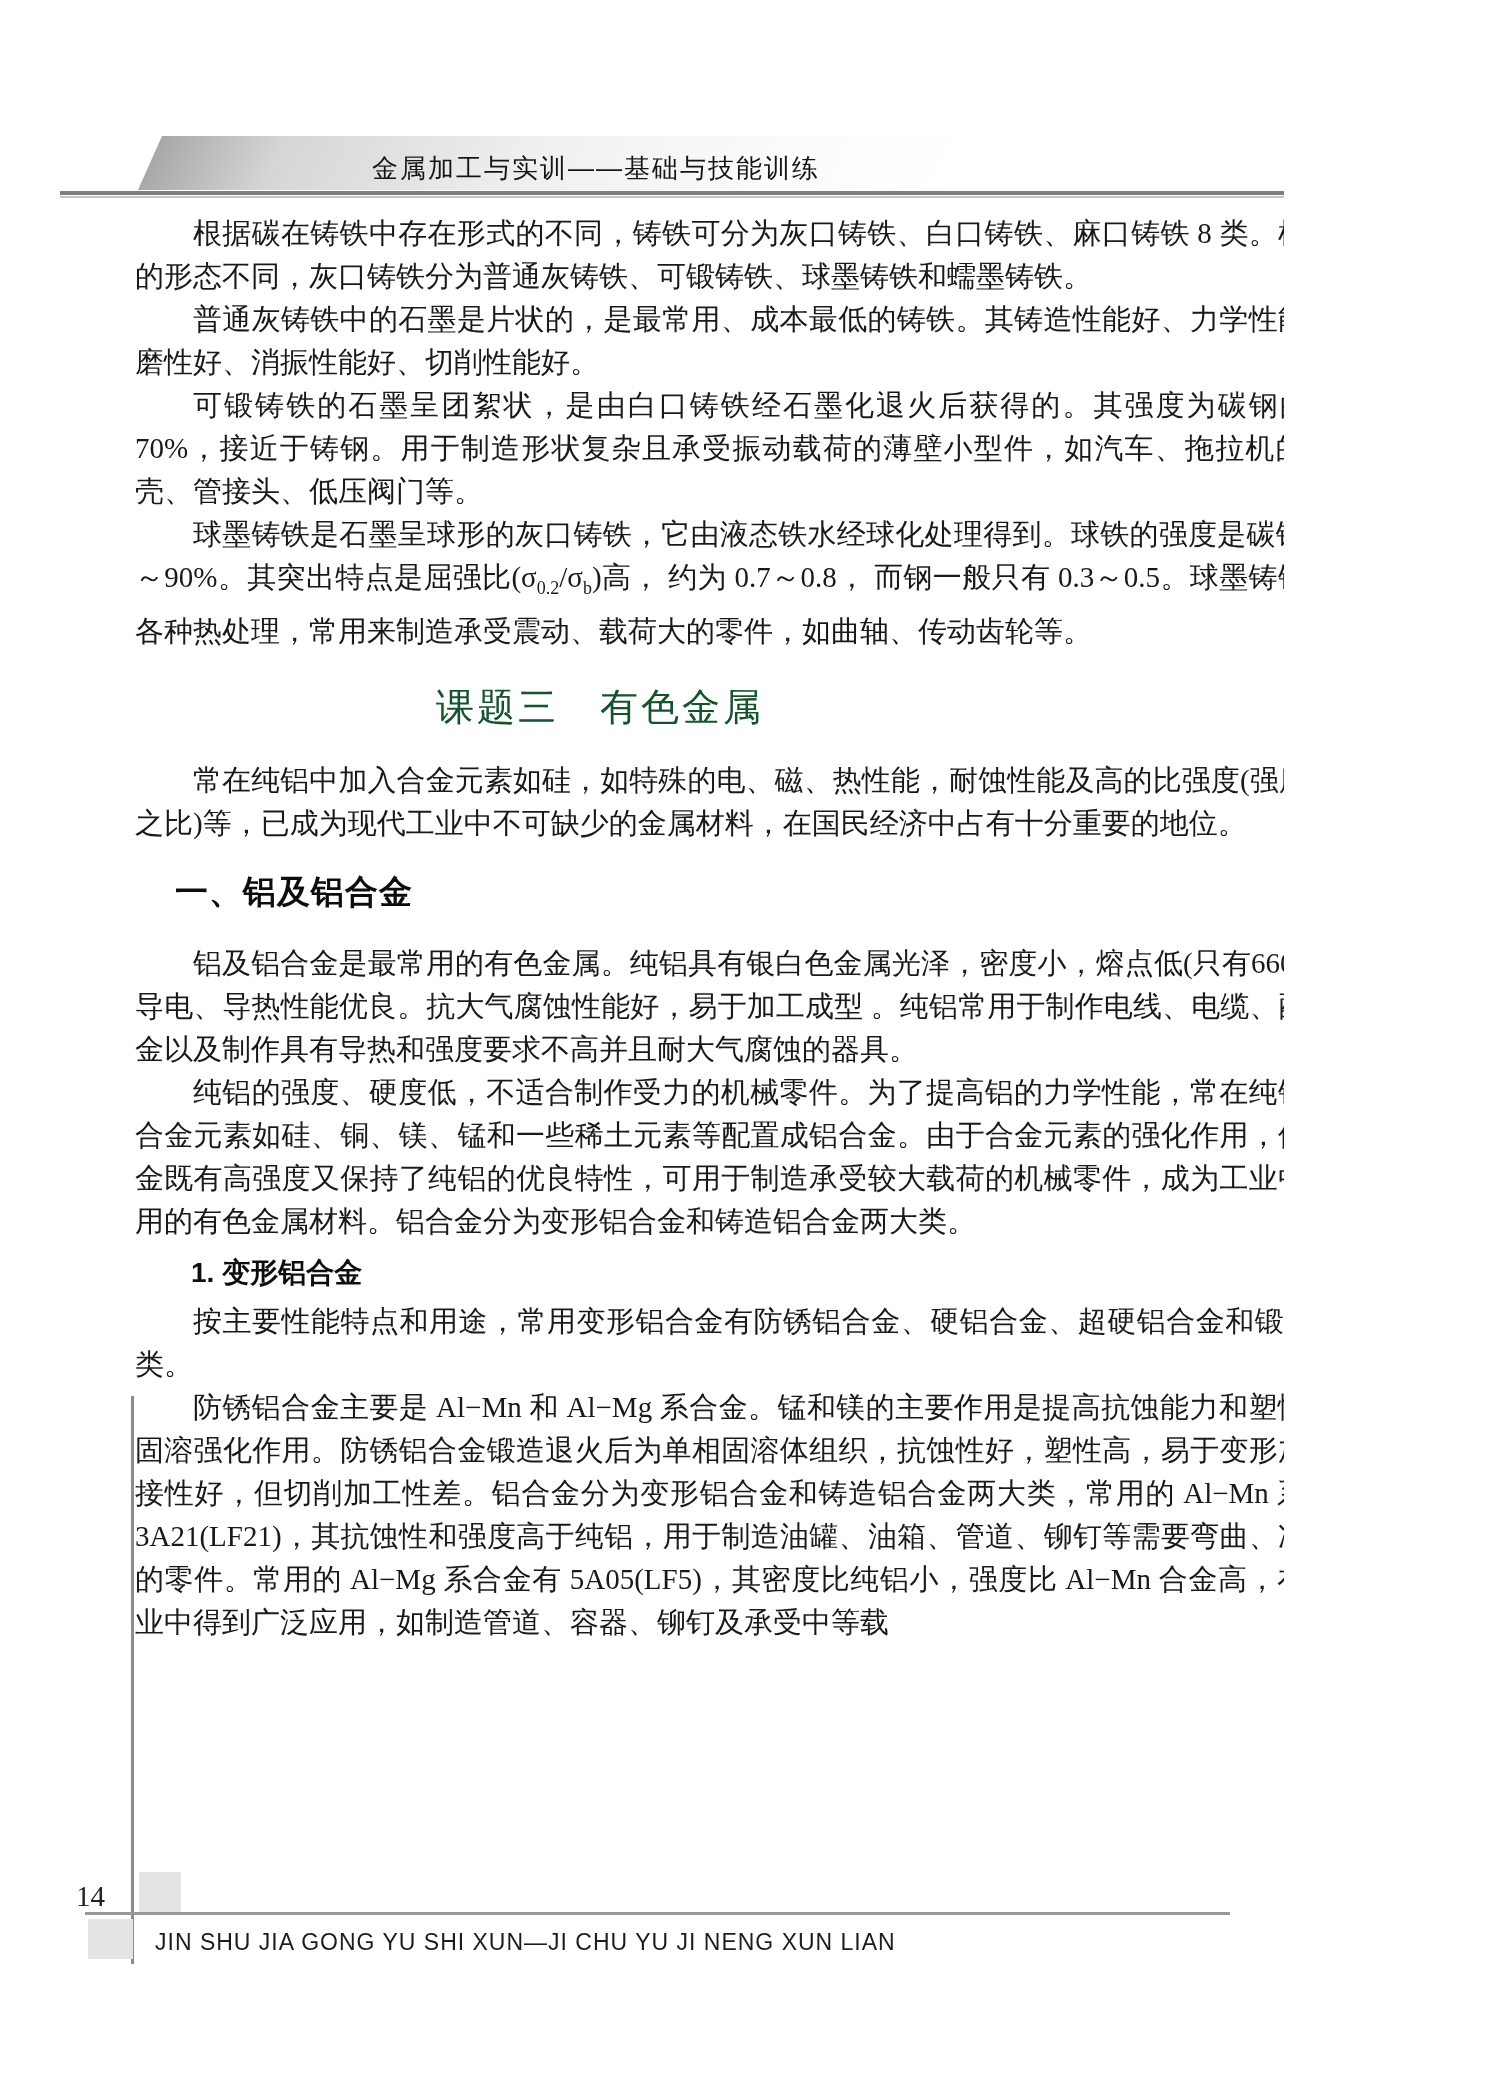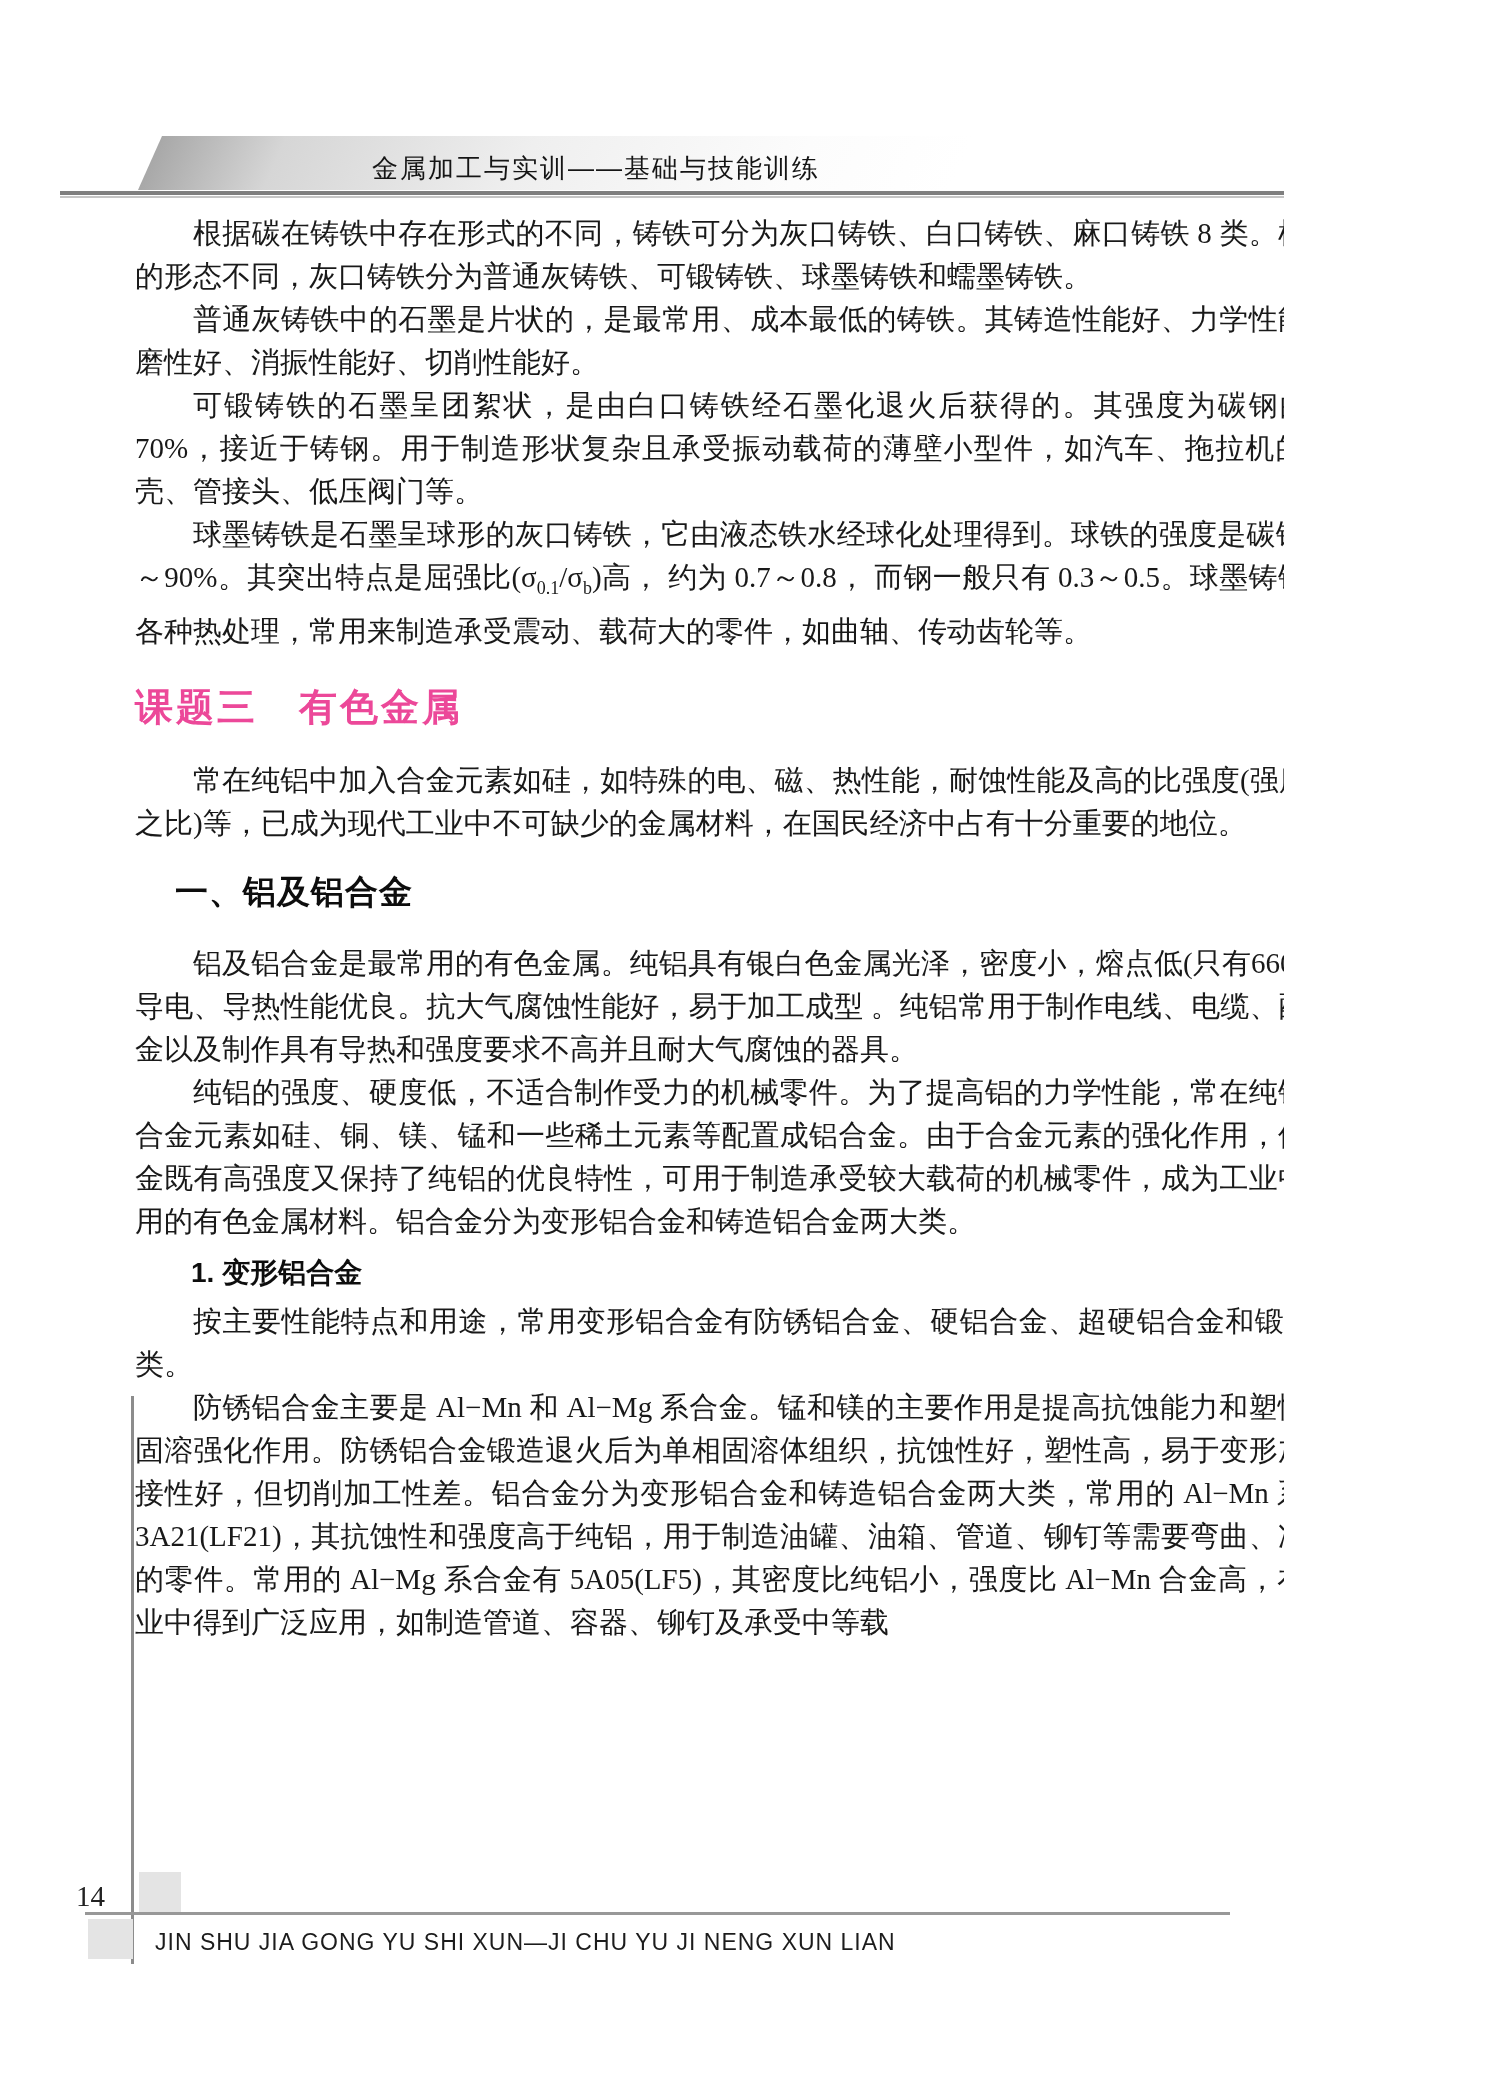--- a/index.html
+++ b/index.html
@@ -68,26 +68,27 @@
     line-height: 43px;
     text-align: justify;
     color: #191919;
   }
   .para {
     margin: 0;
     text-indent: 2em;
   }
   .heading-1 {
     font-family: "Liberation Sans", "DejaVu Sans", sans-serif;
-    font-weight: bold;
+    font-weight: normal;
     font-size: 38px;
     line-height: 48px;
+    text-align: center;
     letter-spacing: 3px;
     margin: 30px 330px 28px 0;
-    color: #ec4899;
+    color: #14532d;
   }
   .heading-2 {
     font-family: Liberation Sans, sans-serif;
     font-weight: bold;
     font-size: 33px;
     line-height: 41px;
     margin: 26px 0 30px 40px;
     letter-spacing: 1px;
     color: #0d0d0d;
   }
@@ -173,21 +174,21 @@
   <header>
     <div class="hdr-bar"></div>
     <div class="hdr-title">金属加工与实训——基础与技能训练</div>
     <div class="hdr-rule"></div>
   </header>
 
   <main class="content">
       <div class="para">根据碳在铸铁中存在形式的不同，铸铁可分为灰口铸铁、白口铸铁、麻口铸铁 8 类。根据石墨的形态不同，灰口铸铁分为普通灰铸铁、可锻铸铁、球墨铸铁和蠕墨铸铁。</div>
       <div class="para">普通灰铸铁中的石墨是片状的，是最常用、成本最低的铸铁。其铸造性能好、力学性能低、耐磨性好、消振性能好、切削性能好。</div>
       <div class="para">可锻铸铁的石墨呈团絮状，是由白口铸铁经石墨化退火后获得的。其强度为碳钢的40%～70%，接近于铸钢。用于制造形状复杂且承受振动载荷的薄壁小型件，如汽车、拖拉机的前后轮壳、管接头、低压阀门等。</div>
-      <div class="para">球墨铸铁是石墨呈球形的灰口铸铁，它由液态铁水经球化处理得到。球铁的强度是碳钢的 70%～90%。其突出特点是屈强比(σ<sub>0.1</sub>/σ<sub>b</sub>)高， 约为 0.7～0.8， 而钢一般只有 0.3～0.5。球墨铸铁可进行各种热处理，常用来制造承受震动、载荷大的零件，如曲轴、传动齿轮等。</div>
+      <div class="para">球墨铸铁是石墨呈球形的灰口铸铁，它由液态铁水经球化处理得到。球铁的强度是碳钢的 70%～90%。其突出特点是屈强比(σ<sub>0.2</sub>/σ<sub>b</sub>)高， 约为 0.7～0.8， 而钢一般只有 0.3～0.5。球墨铸铁可进行各种热处理，常用来制造承受震动、载荷大的零件，如曲轴、传动齿轮等。</div>
       <div class="heading-1">课题三　有色金属</div>
       <div class="para">常在纯铝中加入合金元素如硅，如特殊的电、磁、热性能，耐蚀性能及高的比强度(强度与密度之比)等，已成为现代工业中不可缺少的金属材料，在国民经济中占有十分重要的地位。</div>
       <div class="heading-2">一、铝及铝合金</div>
       <div class="para">铝及铝合金是最常用的有色金属。纯铝具有银白色金属光泽，密度小，熔点低(只有660.4 ℃)，导电、导热性能优良。抗大气腐蚀性能好，易于加工成型 。纯铝常用于制作电线、电缆、配置铝合金以及制作具有导热和强度要求不高并且耐大气腐蚀的器具。</div>
       <div class="para">纯铝的强度、硬度低，不适合制作受力的机械零件。为了提高铝的力学性能，常在纯铝中加入合金元素如硅、铜、镁、锰和一些稀土元素等配置成铝合金。由于合金元素的强化作用，使得铝合金既有高强度又保持了纯铝的优良特性，可用于制造承受较大载荷的机械零件，成为工业中广泛使用的有色金属材料。铝合金分为变形铝合金和铸造铝合金两大类。</div>
       <div class="heading-3">1. 变形铝合金</div>
       <div class="para">按主要性能特点和用途，常用变形铝合金有防锈铝合金、硬铝合金、超硬铝合金和锻铝合金 4 类。</div>
       <div class="para">防锈铝合金主要是 Al−Mn 和 Al−Mg 系合金。锰和镁的主要作用是提高抗蚀能力和塑性，并起固溶强化作用。防锈铝合金锻造退火后为单相固溶体组织，抗蚀性好，塑性高，易于变形加工，焊接性好，但切削加工性差。铝合金分为变形铝合金和铸造铝合金两大类，常用的 Al−Mn 系合金有 3A21(LF21)，其抗蚀性和强度高于纯铝，用于制造油罐、油箱、管道、铆钉等需要弯曲、冲压加工的零件。常用的 Al−Mg 系合金有 5A05(LF5)，其密度比纯铝小，强度比 Al−Mn 合金高，在航空工业中得到广泛应用，如制造管道、容器、铆钉及承受中等载</div>
     </main>
 

